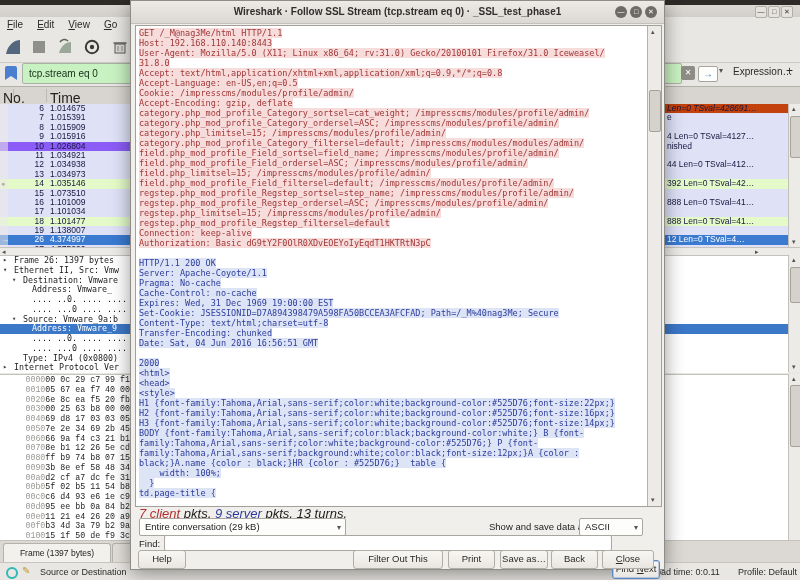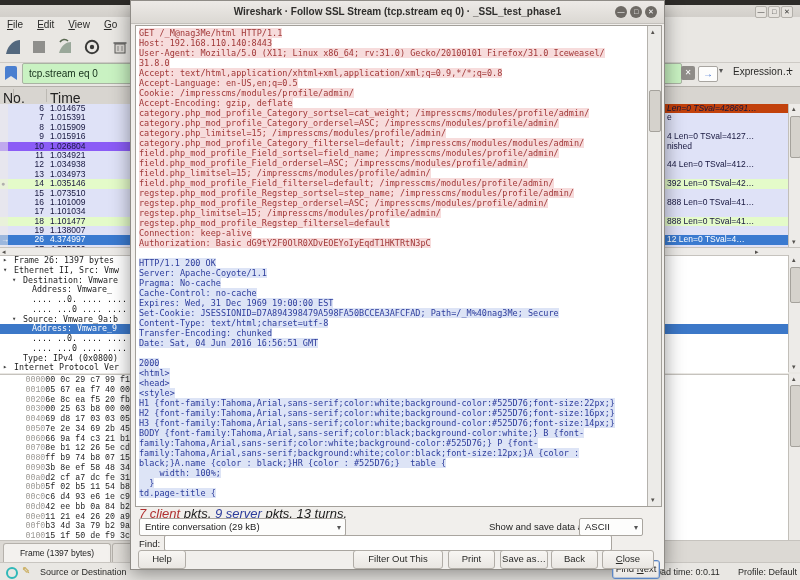--- a/index.html
+++ b/index.html
@@ -259,21 +259,21 @@
       <div class="hrow"><span class="hoff">0030</span><span class="hbytes">00 25 63 b8 00 00</span></div>
       <div class="hrow"><span class="hoff">0040</span><span class="hbytes">69 d8 17 03 03 05</span></div>
       <div class="hrow"><span class="hoff">0050</span><span class="hbytes">7e 2e 34 69 2b 45</span></div>
       <div class="hrow"><span class="hoff">0060</span><span class="hbytes">66 9a f4 c3 21 b1</span></div>
       <div class="hrow"><span class="hoff">0070</span><span class="hbytes">8e b1 12 26 5e cd</span></div>
       <div class="hrow"><span class="hoff">0080</span><span class="hbytes">ff b9 74 b8 07 15</span></div>
       <div class="hrow"><span class="hoff">0090</span><span class="hbytes">3b 8e ef 58 48 34</span></div>
       <div class="hrow"><span class="hoff">00a0</span><span class="hbytes">d2 cf a7 dc fe 31</span></div>
       <div class="hrow"><span class="hoff">00b0</span><span class="hbytes">5f 02 b5 11 54 b8</span></div>
       <div class="hrow"><span class="hoff">00c0</span><span class="hbytes">c6 d4 93 e6 1e c9</span></div>
-      <div class="hrow"><span class="hoff">00d0</span><span class="hbytes">42 ee bb 0a 84 b2</span></div>
+      <div class="hrow"><span class="hoff">00d0</span><span class="hbytes">95 ee bb 0a 84 b2</span></div>
       <div class="hrow"><span class="hoff">00e0</span><span class="hbytes">11 21 e4 26 20 a9</span></div>
       <div class="hrow"><span class="hoff">00f0</span><span class="hbytes">b3 4d 3a 79 b2 9a</span></div>
       <div class="hrow"><span class="hoff">0100</span><span class="hbytes">15 1f 50 de f9 3c</span></div>
     </div>
   <div id="hex-right" class="abs"></div>
   <div id="hex-vscroll" class="abs">
     <span class="scroll-arrow" style="left:3px;top:1px;">▴</span>
     <div class="vthumb" style="top:11px;height:60px;left:1px;width:9px;"></div>
   </div>
 

